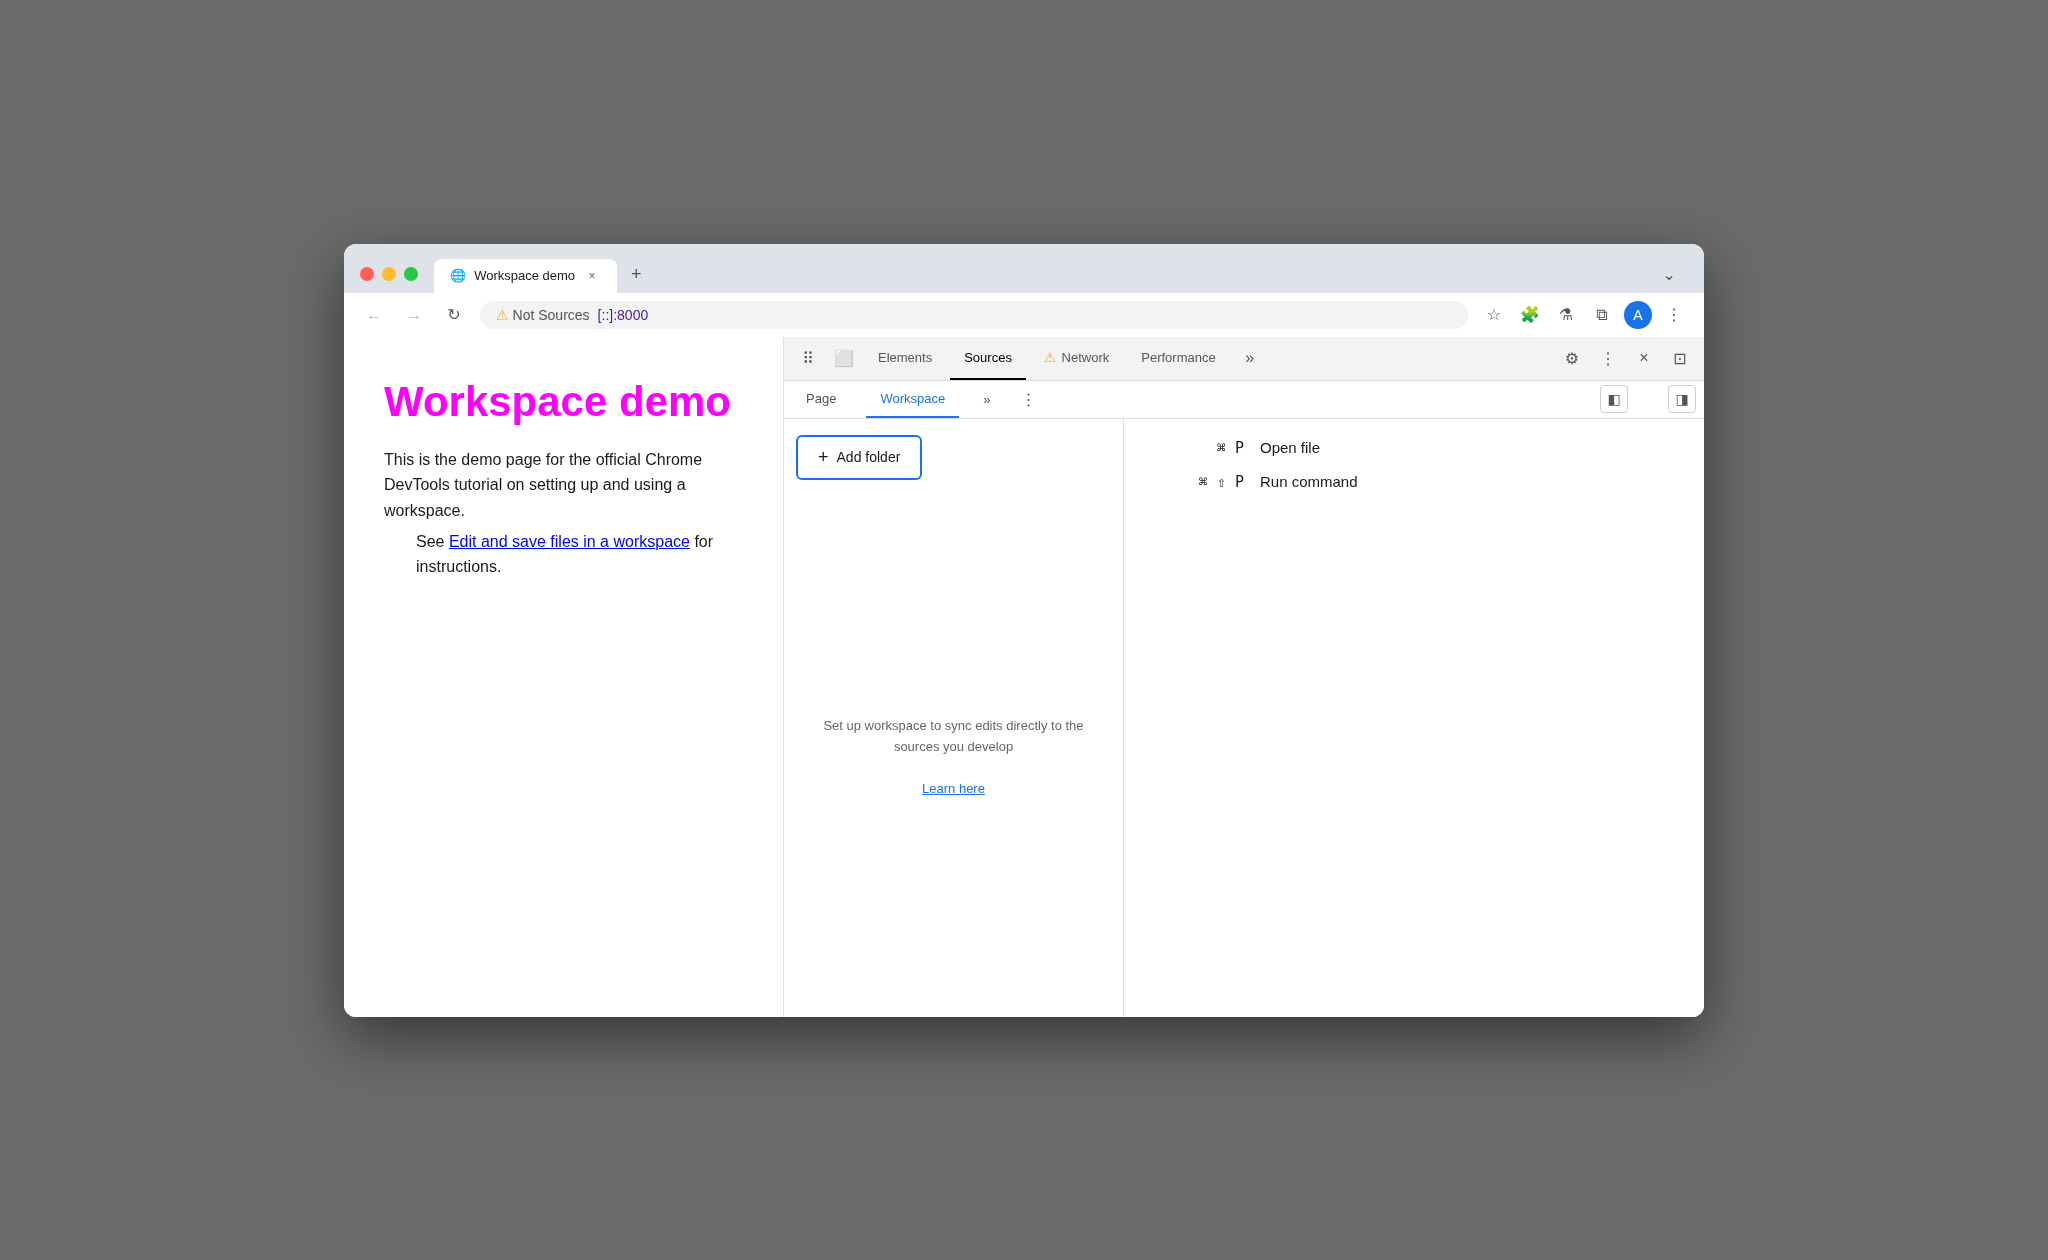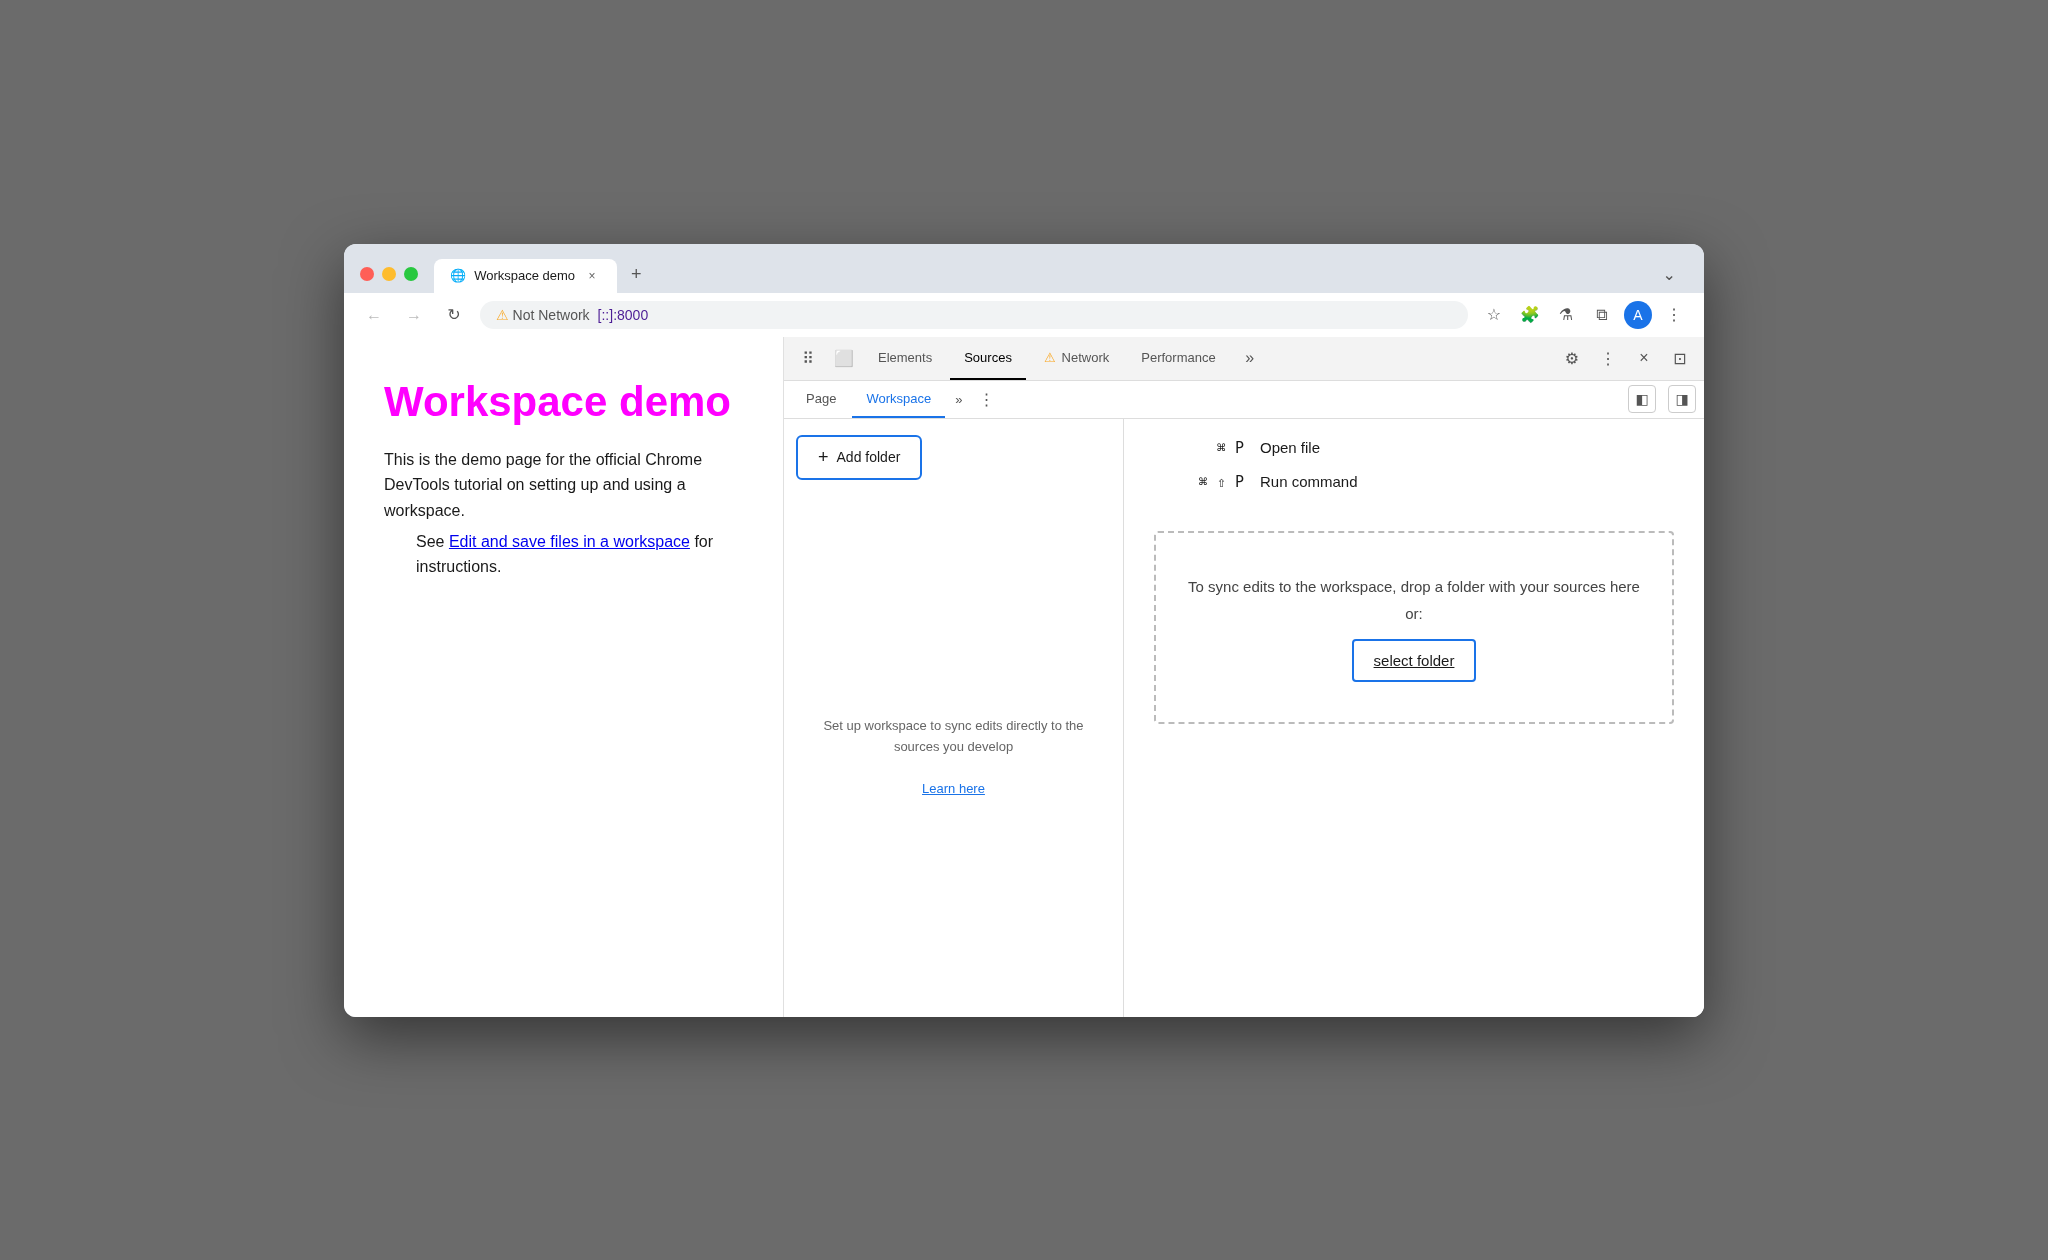--- a/index.html
+++ b/index.html
@@ -244,21 +244,21 @@
     }
 
     
     .devtools-subbar {
       display: flex;
       align-items: center;
       padding: 0 8px;
       background: #ffffff;
       border-bottom: 1px solid #ddd;
       height: 38px;
-      gap: 2px;
+      gap: 16px;
     }
     .sub-tab {
       padding: 0 14px;
       height: 38px;
       display: flex;
       align-items: center;
       font-size: 13px;
       color: #555;
       cursor: pointer;
       border-bottom: 2px solid transparent;
@@ -434,21 +434,21 @@
     <div class="tab-overflow">⌄</div>
   </div>
 
   <div class="address-bar">
     <div class="nav-btn disabled">←</div>
     <div class="nav-btn disabled">→</div>
     <div class="nav-btn">↻</div>
     <div class="address-input">
       <div class="address-security">
         <span style="color:#f9a825;">⚠</span>
-        <span>Not Network</span>
+        <span>Not Sources</span>
       </div>
       <span class="address-url">[::]:8000</span>
     </div>
     <div class="toolbar-icons">
       <div class="toolbar-icon">☆</div>
       <div class="toolbar-icon">🧩</div>
       <div class="toolbar-icon">⚗</div>
       <div class="toolbar-icon">⧉</div>
       <div class="toolbar-icon profile">A</div>
       <div class="toolbar-icon">⋮</div>
@@ -530,23 +530,18 @@
             <div class="shortcut-row">
               <span class="shortcut-keys">⌘ P</span>
               <span class="shortcut-label">Open file</span>
             </div>
             <div class="shortcut-row">
               <span class="shortcut-keys">⌘ ⇧ P</span>
               <span class="shortcut-label">Run command</span>
             </div>
           </div>
 
-          <div class="drop-zone">
-            <span>To sync edits to the workspace, drop a folder with your sources here or:</span>
-            <br>
-            <span class="drop-zone-link">select folder</span>
-          </div>
         </div>
 
       </div>
     </div>
   </div>
 </div>
 
 </body></html>

